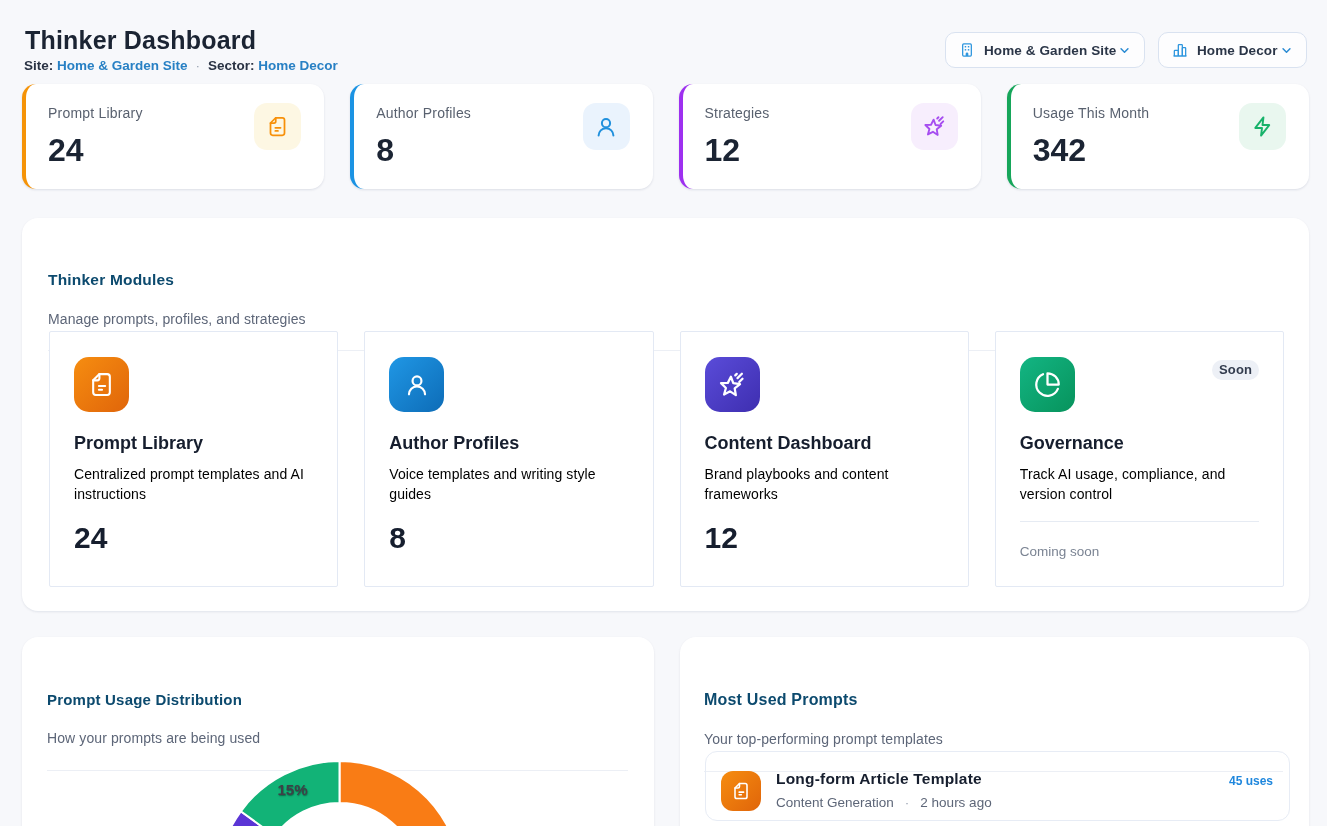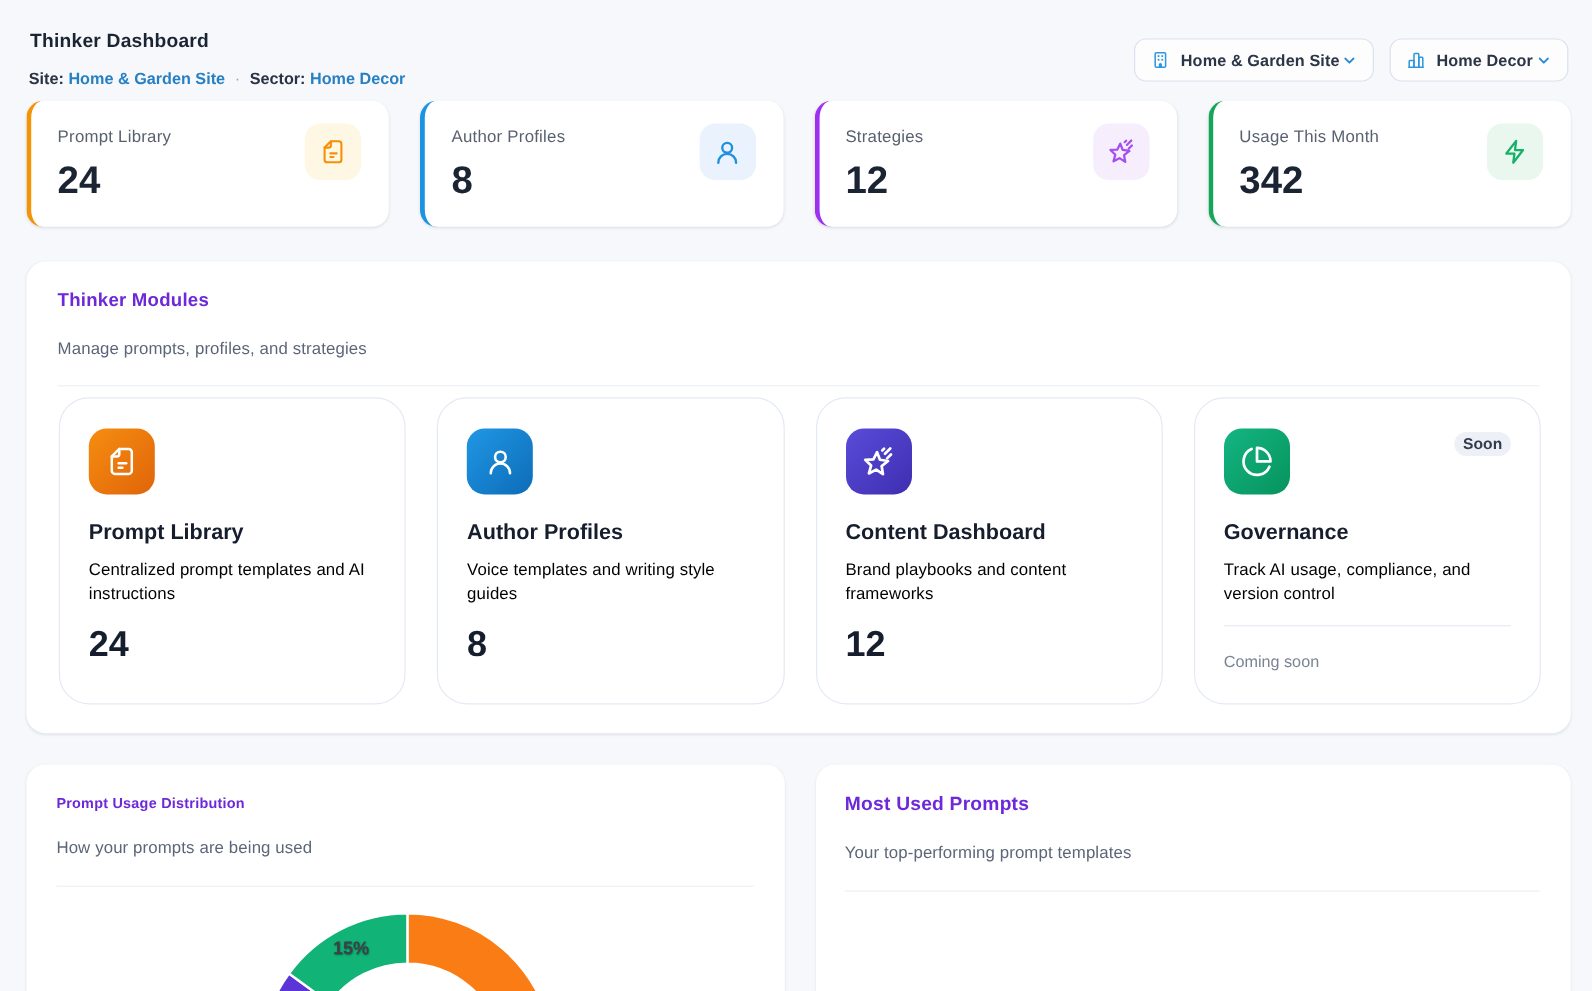--- a/index.html
+++ b/index.html
@@ -1,18 +1,18 @@
 <!DOCTYPE html>
 <html><head>
 <meta charset="utf-8">
 <style>
 * { margin:0; padding:0; box-sizing:border-box; }
 html,body { width:1327px; height:826px; overflow:hidden; background:#f7f8fb;
   font-family:"Liberation Sans", sans-serif; position:relative; }
-h1 { position:absolute; left:25px; top:25.5px; font-size:16px; font-weight:700;
+h1 { position:absolute; left:25px; top:25.5px; font-size:25px; font-weight:700;
   color:#1b2433; letter-spacing:0.2px; }
 .sub { position:absolute; left:24px; top:58px; font-size:13.5px; font-weight:700;
   color:#2a3344; letter-spacing:0; }
 .sub a { color:#2880c4; text-decoration:none; }
 .sub .dot { color:#9aa3b2; font-weight:400; padding:0 8px; }
 .hbtn { position:absolute; top:32px; height:36px; white-space:nowrap; background:#fdfdfe;
   border:1px solid #d9e2f0; border-radius:10px; display:flex; align-items:center;
   font-size:13.5px; font-weight:700; color:#2a3547; letter-spacing:0.1px; }
 .hbtn svg { flex:0 0 auto; }
 #b1 { left:945px; width:200px; padding:0 12px 0 13px; }
@@ -31,26 +31,26 @@
 .s1 { border-left-color:#f59307; } .s1 .ic { background:#fdf7e3; }
 .s2 { border-left-color:#1b93e3; } .s2 .ic { background:#eaf3fd; }
 .s3 { border-left-color:#9e30f0; } .s3 .ic { background:#f7eefd; }
 .s4 { border-left-color:#16a65a; } .s4 .ic { background:#e9f7ef; }
 
 
 .panel { position:absolute; background:#fff; border-radius:16px;
   box-shadow:0 1px 3px rgba(25,39,80,.06), 0 1px 2px rgba(25,39,80,.04); }
 #modules { left:22px; top:218px; width:1287px; height:393px; }
 .phead { padding:24px 26px 0 26px; }
-.ptitle { font-size:15.5px; font-weight:700; color:#6d28d9; letter-spacing:0.2px; }
+.ptitle { font-size:15.5px; font-weight:700; color:#0c4a6e; letter-spacing:0.2px;margin-top:29px; }
 .psub { font-size:14px; color:#5d6678; margin-top:22px; letter-spacing:0.1px; }
 .pdiv { border-top:1px solid #eceff5; margin-top:23px; }
 
 .modgrid { position:absolute; left:27px; top:113px; width:1235px; display:flex; gap:26px; }
-.mod { flex:1; height:256px; border:1px solid #e3e9f4; border-radius:25px; position:relative;
+.mod { flex:1; height:256px; border:1px solid #e3e9f4; border-radius:2px; position:relative;
   padding:25px 24px; background:#fff; }
 .mod .mic { width:55px; height:55px; border-radius:15px; display:flex; align-items:center;
   justify-content:center; }
 .mod h3 { font-size:18px; font-weight:700; color:#161e2e; letter-spacing:0;
   position:absolute; left:24px; top:101px; }
 .mod p { position:absolute; left:24px; top:133px; width:238px; font-size:14px; color:#000000;
   line-height:19.5px; letter-spacing:0.1px; }
 .mod .cnt { position:absolute; left:24px; top:189px; font-size:30px; font-weight:700;
   color:#161e2e; letter-spacing:0; }
 .g-orange { background:linear-gradient(135deg,#f68d10 0%,#e0650a 100%); }
@@ -61,21 +61,21 @@
   font-size:13px; font-weight:700; height:20px; line-height:20px; padding:0 7px;
   border-radius:999px; letter-spacing:0.1px; }
 .mod .cdiv { position:absolute; left:24px; right:24px; top:189px; border-top:1px solid #e6ebf3; }
 .mod .csoon { position:absolute; left:24px; top:212px; font-size:13.5px; color:#7b8493; }
 
 
 #chartpanel { left:22px; top:637px; width:632px; height:320px; }
 #listpanel { left:680px; top:637px; width:629px; height:320px; }
 .bhead { padding:25px 26px 0 25px; }
 #listpanel .bhead { padding-left:24px; }
-#chartpanel .ptitle { font-size:12px; }
+#chartpanel .ptitle { font-size:15px; }
 #listpanel .ptitle { font-size:16px; }
 .bdiv { border-top:1px solid #eceff5; margin-top:24px; }
 .litem { position:absolute; left:25px; top:114px; width:585px; height:70px;
   border:1px solid #e7ecf5; border-radius:12px; }
 .litem .lic { position:absolute; left:15px; top:19px; width:40px; height:40px; border-radius:12px;
   display:flex; align-items:center; justify-content:center; }
 .litem h4 { position:absolute; left:70px; top:18px; font-size:15.5px; font-weight:700;
   color:#161e2e; letter-spacing:0.2px; }
 .litem .meta { position:absolute; left:70px; top:43px; font-size:13.5px; color:#5d6678; }
 .litem .meta .mdot { color:#9aa3b2; padding:0 11px; }
@@ -238,13 +238,26 @@
     </g>
   </svg>
 </div>
 
 <div class="panel" id="listpanel">
   <div class="bhead">
     <div class="ptitle">Most Used Prompts</div>
     <div class="psub">Your top-performing prompt templates</div>
     <div class="bdiv"></div>
   </div>
+  <div class="litem">
+    <div class="lic g-orange">
+        <svg width="18" height="18" viewBox="0 0 24 24" fill="none" stroke="#fff" stroke-width="2.1" stroke-linecap="round" stroke-linejoin="round">
+          <path d="M10 2h7.5A2.5 2.5 0 0 1 20 4.5v15a2.5 2.5 0 0 1-2.5 2.5h-11A2.5 2.5 0 0 1 4 19.5V8z"></path>
+          <path d="M10 2v4a2 2 0 0 1-2 2H4"></path>
+          <line x1="9.5" y1="13.5" x2="15.5" y2="13.5"></line>
+          <line x1="9.5" y1="17" x2="12.5" y2="17"></line>
+        </svg>
+      </div>
+    <h4>Long-form Article Template</h4>
+    <div class="meta">Content Generation<span class="mdot">·</span>2 hours ago</div>
+    <div class="uses">45 uses</div>
+  </div>
 </div>
 
 </body></html>

